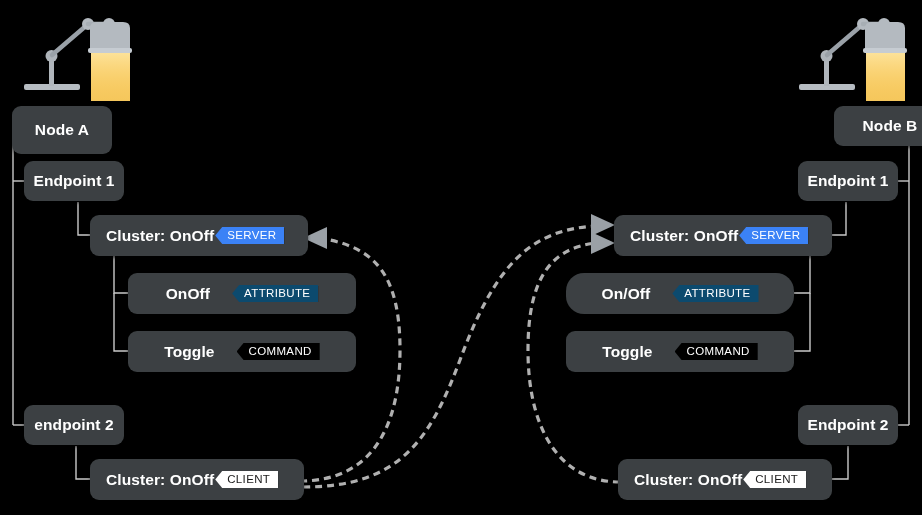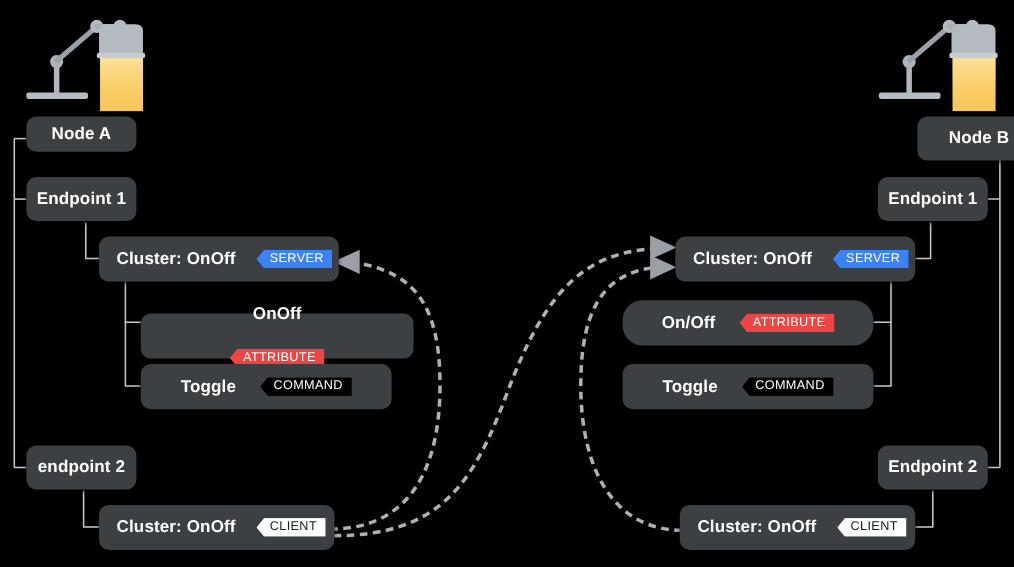--- a/index.html
+++ b/index.html
@@ -41,21 +41,21 @@
   }
   .node .label {
     font-size: 15.5px;
     font-weight: 700;
     letter-spacing: 0.1px;
     white-space: nowrap;
   }
   .node.plain { padding: 0 16px; }
   .node.cluster {
     justify-content: flex-start;
-    gap: 19px;
+    gap: 1px;
     padding: 0 16px;
   }
   .node.member {
     justify-content: center;
     gap: 22px;
     padding: 0 18px;
   }
 
   
   .tag {
@@ -67,21 +67,21 @@
     line-height: 17px;
     height: 17px;
     padding: 0 8px 0 12px;
     color: #ffffff;
     clip-path: polygon(7px 0, 100% 0, 100% 100%, 7px 100%, 0 50%);
     white-space: nowrap;
     filter: drop-shadow(1px 1px 0.5px rgba(0,0,0,0.45));
   }
   .tag.server  { background: #3b82f6; color: #ffffff; }
   .tag.client  { background: #ffffff; color: #1a1a1a; }
-  .tag.attribute { background: #ef4444; color: #ffffff; }
+  .tag.attribute { background: #0c4a6e; color: #ffffff; }
   .tag.command { background: #000000; color: #ffffff; }
 </style>
 </head>
 <body>
 
 <div id="canvas">
 
   <svg class="layer links" viewBox="0 0 922 515">
     <g stroke="#c9c9c9" stroke-width="1.4" fill="none" shape-rendering="geometricPrecision">
 
@@ -158,34 +158,34 @@
         <stop offset="0%" stop-color="#ffe9a8" stop-opacity="0.85"></stop>
         <stop offset="100%" stop-color="#ffc94d" stop-opacity="0.25"></stop>
       </linearGradient>
       <linearGradient id="lampGlowR" x1="0" y1="0" x2="0" y2="1">
         <stop offset="0%" stop-color="#ffe9a8" stop-opacity="0.85"></stop>
         <stop offset="100%" stop-color="#ffc94d" stop-opacity="0.25"></stop>
       </linearGradient>
     </defs>
   </svg>
 
-  <div class="node plain" style="left:24px; top:106px; width:100px; height:32px;">
+  <div class="node plain" style="left:12px; top:106px; width:100px; height:48px;">
     <span class="label">Node A</span>
   </div>
 
   <div class="node plain" style="left:24px; top:161px; width:100px; height:40px;">
     <span class="label">Endpoint 1</span>
   </div>
 
   <div class="node cluster" style="left:90px; top:215px; width:218px; height:41px;">
     <span class="label">Cluster: OnOff</span>
     <span class="tag server">SERVER</span>
   </div>
 
-  <div class="node member" style="left:128px; top:285px; width:248px; height:41px;flex-direction:column;">
+  <div class="node member" style="left:128px; top:273px; width:228px; height:41px;">
     <span class="label">OnOff</span>
     <span class="tag attribute">ATTRIBUTE</span>
   </div>
 
   <div class="node member" style="left:128px; top:331px; width:228px; height:41px;">
     <span class="label">Toggle</span>
     <span class="tag command">COMMAND</span>
   </div>
 
   <div class="node plain" style="left:24px; top:405px; width:100px; height:40px;">

